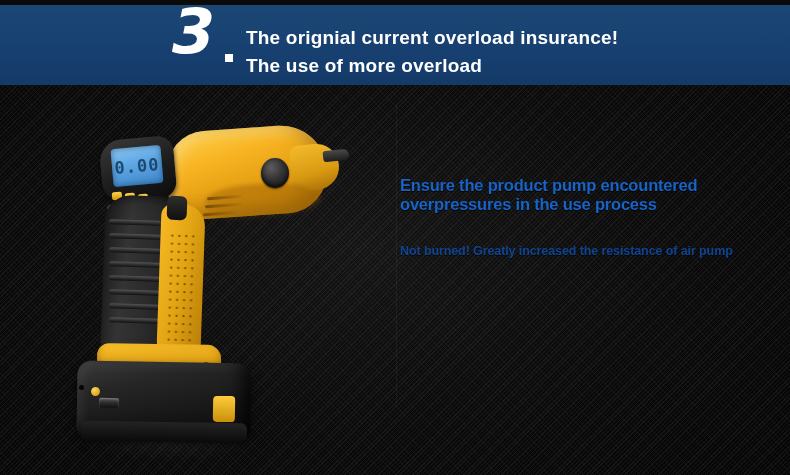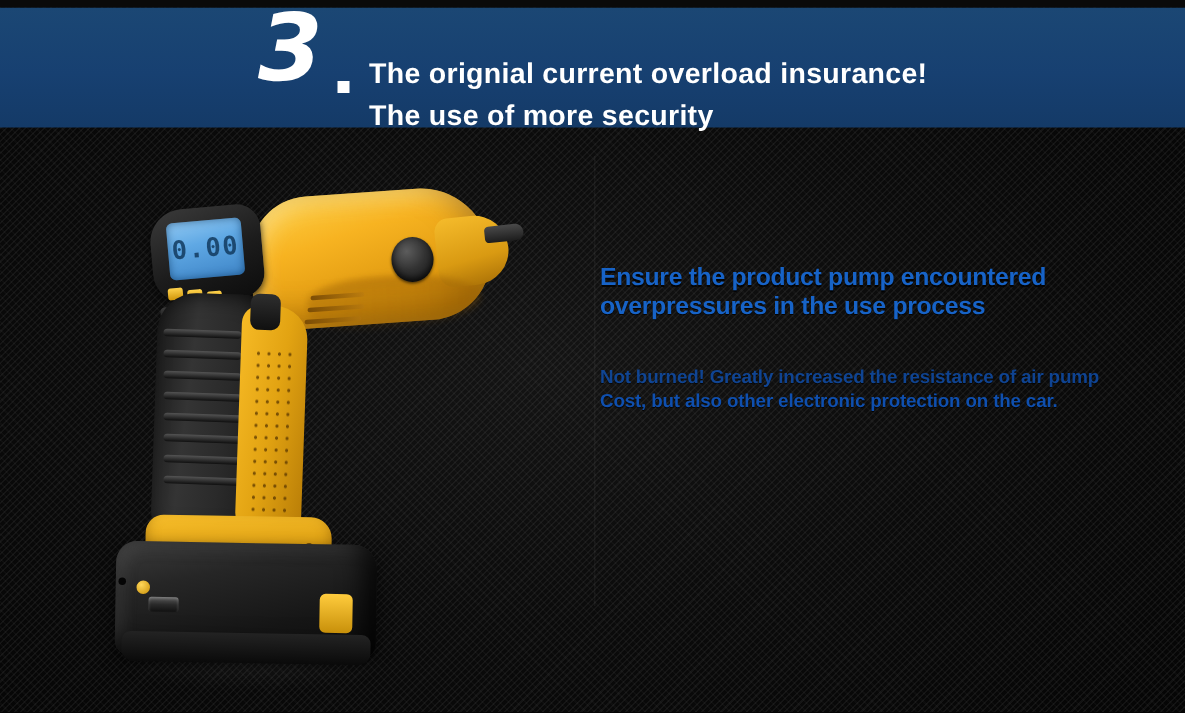--- a/index.html
+++ b/index.html
@@ -77,21 +77,21 @@
     position: absolute;
     left: 225px;
     top: 49px;
     width: 8px;
     height: 8px;
     background: #ffffff;
   }
   .headline-wrap {
     position: absolute;
     left: 246px;
-    top: 31px;
+    top: 19px;
     width: 520px;
   }
   .headline {
     color: #ffffff;
     font-size: 19px;
     font-weight: bold;
     line-height: 28px;
     letter-spacing: 0.2px;
     white-space: nowrap;
   }
@@ -380,21 +380,21 @@
   <div class="carbon"></div>
   <div class="seam"></div>
   <div class="top-rule"></div>
 
   <div class="banner">
     <div class="banner-inner">
       <span class="big-number">3</span>
       <span class="num-dot"></span>
       <div class="headline-wrap">
         <div class="headline">The orignial current overload insurance!</div>
-        <div class="headline">The use of more security</div>
+        <div class="headline">The use of more overload</div>
       </div>
     </div>
   </div>
 
   <div class="product">
     <div class="pp glow"></div>
 
     <div class="pp body-main"></div>
     <div class="pp body-nose"></div>
     <div class="pp nozzle"></div>
@@ -437,17 +437,16 @@
     <div class="pp usb-port"></div>
     <div class="pp latch"></div>
   </div>
 
 
   <div class="copy">
     <div class="subhead">Ensure the product pump encountered</div>
     <div class="subhead">overpressures in the use process</div>
     <div class="body-copy">
       <span class="bc-line dim">Not burned! Greatly increased the resistance of air pump</span>
-      <span class="bc-line">Cost, but also other electronic protection on the car.</span>
     </div>
   </div>
 
 </div>
 
 </body></html>

